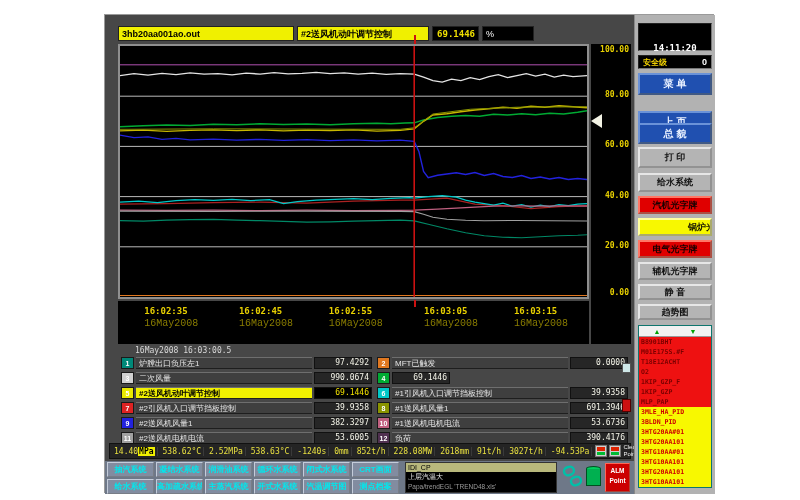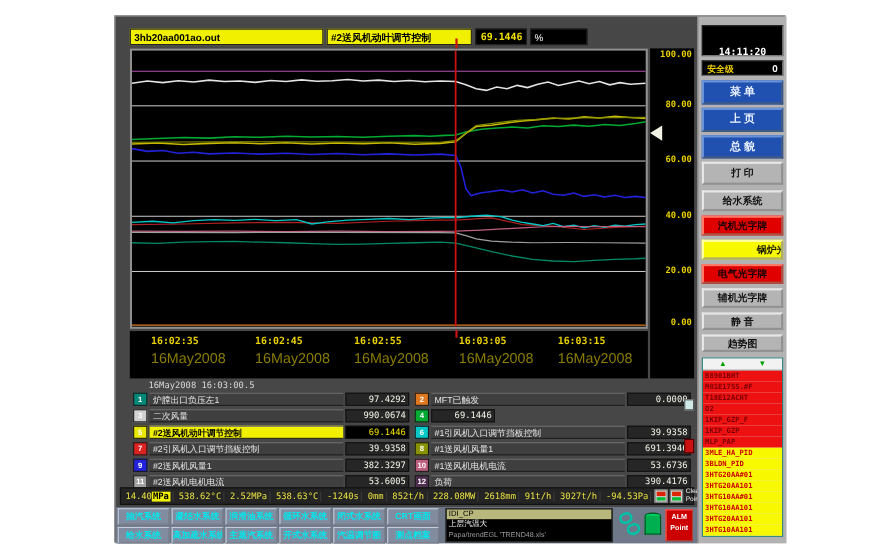--- a/index.html
+++ b/index.html
@@ -19,21 +19,21 @@
   
   .chart-block { position:absolute; left:13px; top:29px; width:513px; height:300px; }
   .plot { position:absolute; left:0; top:0; width:471px; height:255px; background:#000; border:2px solid #8f8f8f; }
   .plot svg { width:100%; height:100%; display:block; }
   .yaxis { position:absolute; left:473px; top:0; width:40px; height:300px; background:#000; }
   .ytick { position:absolute; right:2px; color:#e8d000; font-family:"DejaVu Sans Mono", monospace; font-size:8px; font-weight:bold; }
   .ymark { position:absolute; left:0; width:0; height:0; border-top:7px solid transparent; border-bottom:7px solid transparent; border-right:11px solid #f2f2e4; }
   .xaxis { position:absolute; left:0; top:257px; width:471px; height:43px; background:#000; }
   .xtick { position:absolute; top:5px; transform:translateX(-50%); white-space:nowrap; }
   .xtick .t { color:#e8d000; font-family:"DejaVu Sans Mono", monospace; font-size:9px; font-weight:bold; }
-  .xtick .d { color:#8a7d00; font-family:Liberation Sans, sans-serif; font-size:13px; margin-top:2px; }
+  .xtick .d { color:#8a7d00; font-family:Liberation Mono, monospace; font-size:10px; margin-top:2px; }
   .cursor-ext { position:absolute; width:2px; background:#cc1111; }
 
   
   .cursor-ts { position:absolute; left:30px; top:331px; color:#d8d8d8; font-size:8px; font-family:"DejaVu Sans Mono", monospace; }
   .legend { position:absolute; left:16px; top:341px; width:512px; display:flex; gap:5px; }
   .lcol { width:251px; }
   .lrow { display:flex; align-items:center; height:13px; margin-bottom:2px; gap:2px; }
   .lsw { width:13px; height:12px; border:1px solid #1a1a1a; color:#fff; font-size:7px; font-weight:bold; text-align:center; line-height:11px; flex:none; }
   .lname { flex:1; height:12px; background:#3f3f3f; border-top:1px solid #6e6e6e; border-bottom:1px solid #1e1e1e; color:#e4e4e4; font-size:8px; line-height:11px; padding-left:3px; overflow:hidden; white-space:nowrap; }
   .lval { width:58px; height:12px; background:#262626; border:1px solid #111; color:#f4f4e8; font-size:8px; line-height:10px; text-align:right; padding-right:2px; font-family:"DejaVu Sans Mono", monospace; flex:none; }
@@ -296,21 +296,21 @@
       <div class="clock">
         <div class="tm">14:11:20</div>
         <div class="dt">26May08</div>
       </div>
       <div class="security">
         <span class="lab">安全级</span>
         <span class="val">0</span>
       </div>
       <div id="side-buttons">
           <div class="sbtn sb-blue" style="top: 58px; height: 22px; line-height: 18px;">菜 单</div>
-          <div class="sbtn sb-blue" style="top: 83px; height: 22px; line-height: 18px;">上 页</div>
+          <div class="sbtn sb-blue" style="top: 96px; height: 22px; line-height: 18px;">上 页</div>
           <div class="sbtn sb-blue" style="top: 108px; height: 21px; line-height: 17px;">总 貌</div>
           <div class="sbtn sb-gray" style="top: 132px; height: 21px; line-height: 17px;">打 印</div>
           <div class="sbtn sb-gray" style="top: 158px; height: 19px; line-height: 15px;">给水系统</div>
           <div class="sbtn sb-red" style="top: 181px; height: 18px; line-height: 14px;">汽机光字牌</div>
           <div class="sbtn sb-yellow" style="top: 203px; height: 18px; line-height: 14px; padding-left: 48px;">锅炉光字牌</div>
           <div class="sbtn sb-red" style="top: 225px; height: 18px; line-height: 14px;">电气光字牌</div>
           <div class="sbtn sb-gray" style="top: 247px; height: 18px; line-height: 14px;">辅机光字牌</div>
           <div class="sbtn sb-gray" style="top: 269px; height: 16px; line-height: 12px;">静 音</div>
           <div class="sbtn sb-gray" style="top: 289px; height: 16px; line-height: 12px;">趋势图</div>
         </div>

